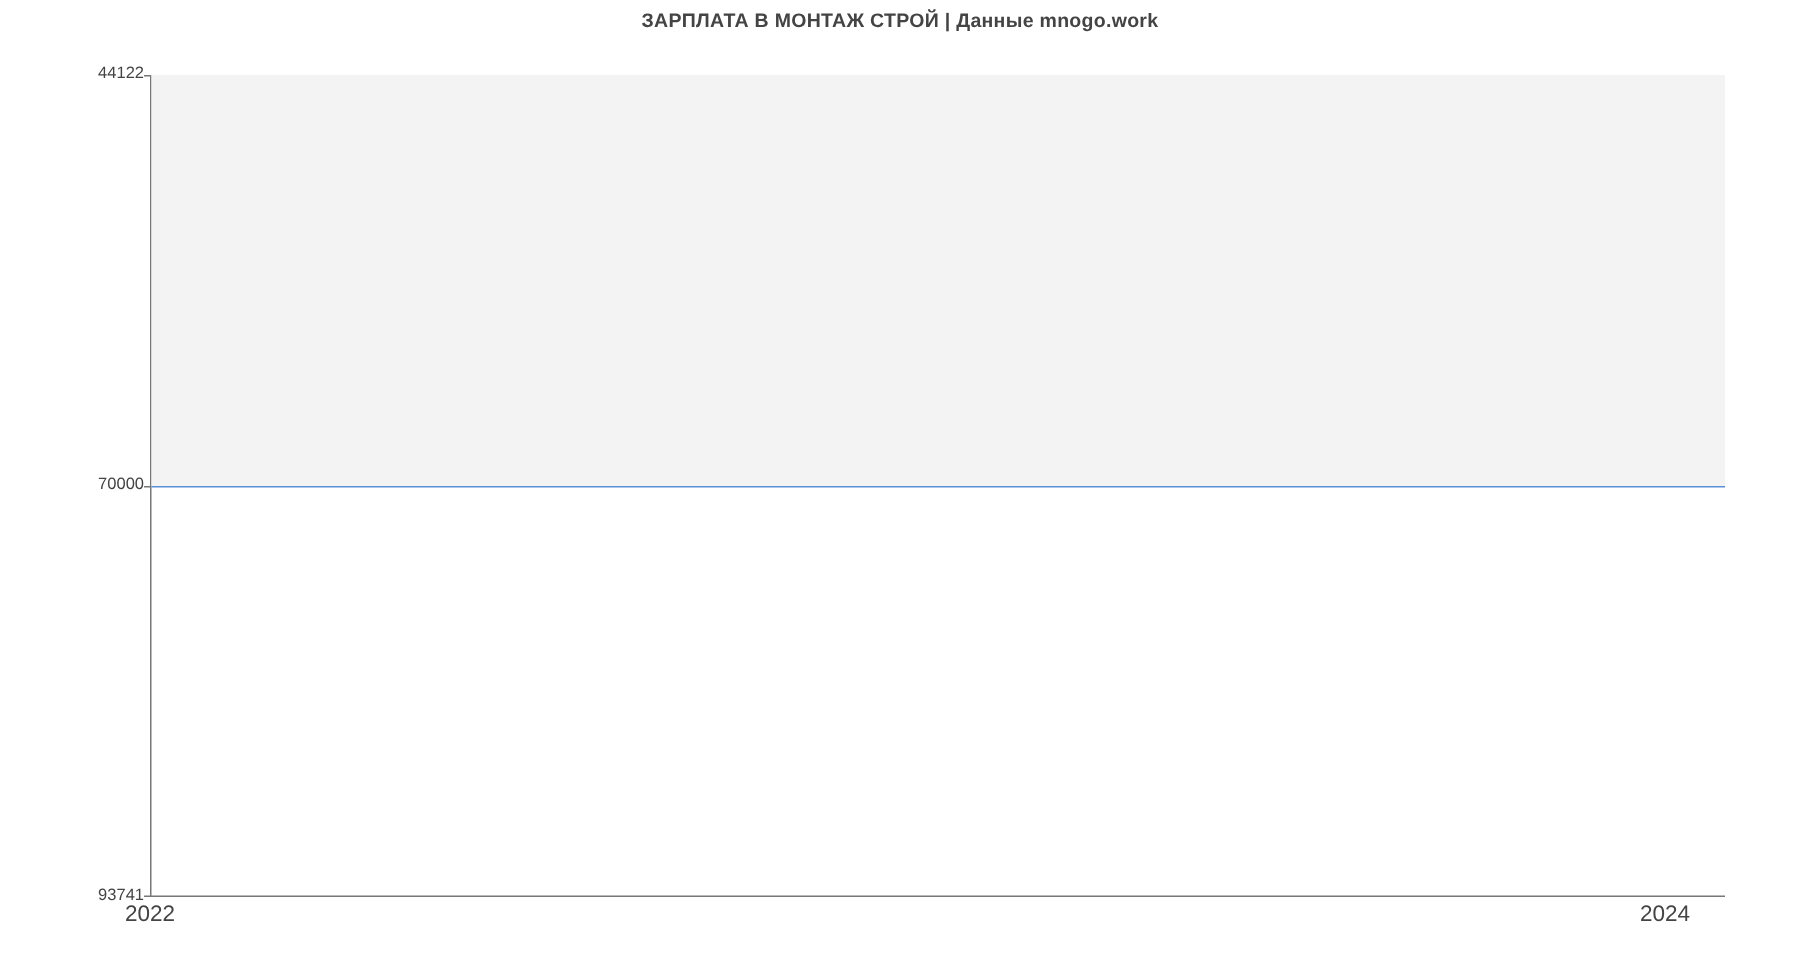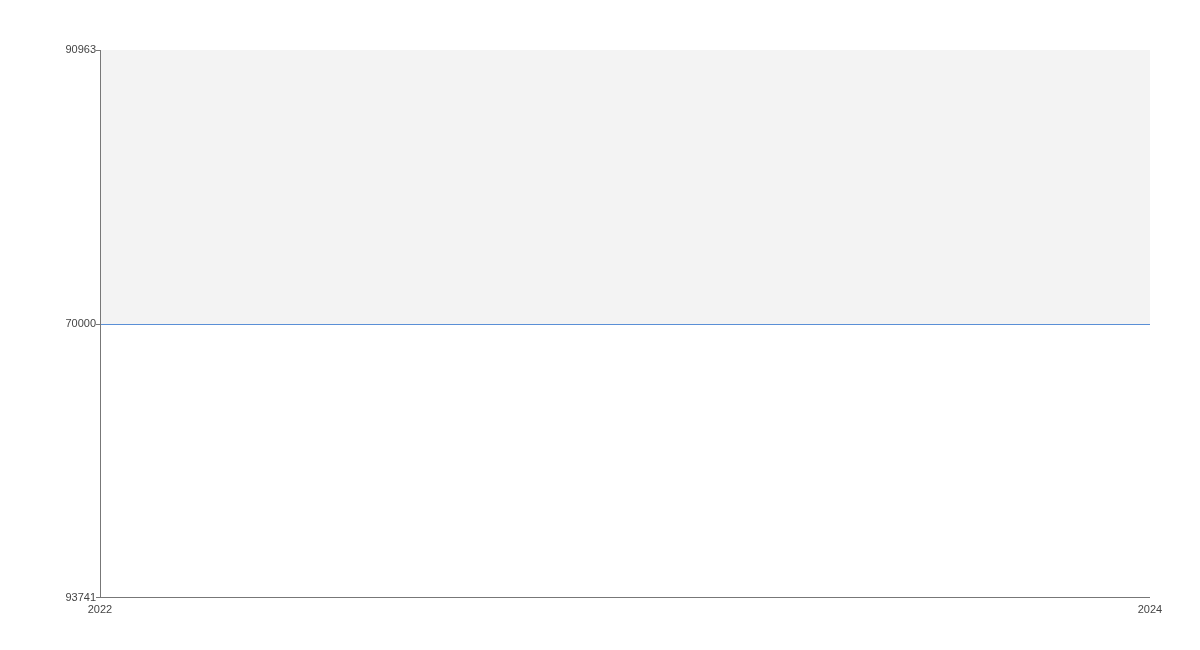--- a/index.html
+++ b/index.html
@@ -64,43 +64,44 @@
   .y-tick-mark {
     position: absolute;
     left: 96px;
     width: 4px;
     height: 1px;
     background: #777;
   }
   .x-tick {
     position: absolute;
     top: 604px;
-    font-size: 11px;
+    font-size: 15px;
     color: #444;
     text-align: center;
     width: 40px;
     line-height: 11px;
   }
 </style>
 </head>
 <body>
 
 <div class="chart-wrap">
 
+  <div class="title">ЗАРПЛАТА В МОНТАЖ  СТРОЙ | Данные mnogo.work</div>
 
-  <div class="y-tick" style="top:44px;">90963</div>
+  <div class="y-tick" style="top:44px;">44122</div>
   <div class="y-tick-mark" style="top:50px;"></div>
 
   <div class="y-tick" style="top:318px;">70000</div>
   <div class="y-tick-mark" style="top:324px;"></div>
 
   <div class="y-tick" style="top:592px;">93741</div>
   <div class="y-tick-mark" style="top:597px;"></div>
 
   <div class="x-tick" style="left:80px;">2022</div>
-  <div class="x-tick" style="left:1130px;">2024</div>
+  <div class="x-tick" style="left:1090px;">2024</div>
 
   <div class="plot">
     <div class="fill-upper" id="fill" style="height: 274px;"></div>
     <div class="data-line" id="line" style="top: 274px;"></div>
   </div>
 
 </div>
 
 </body></html>

